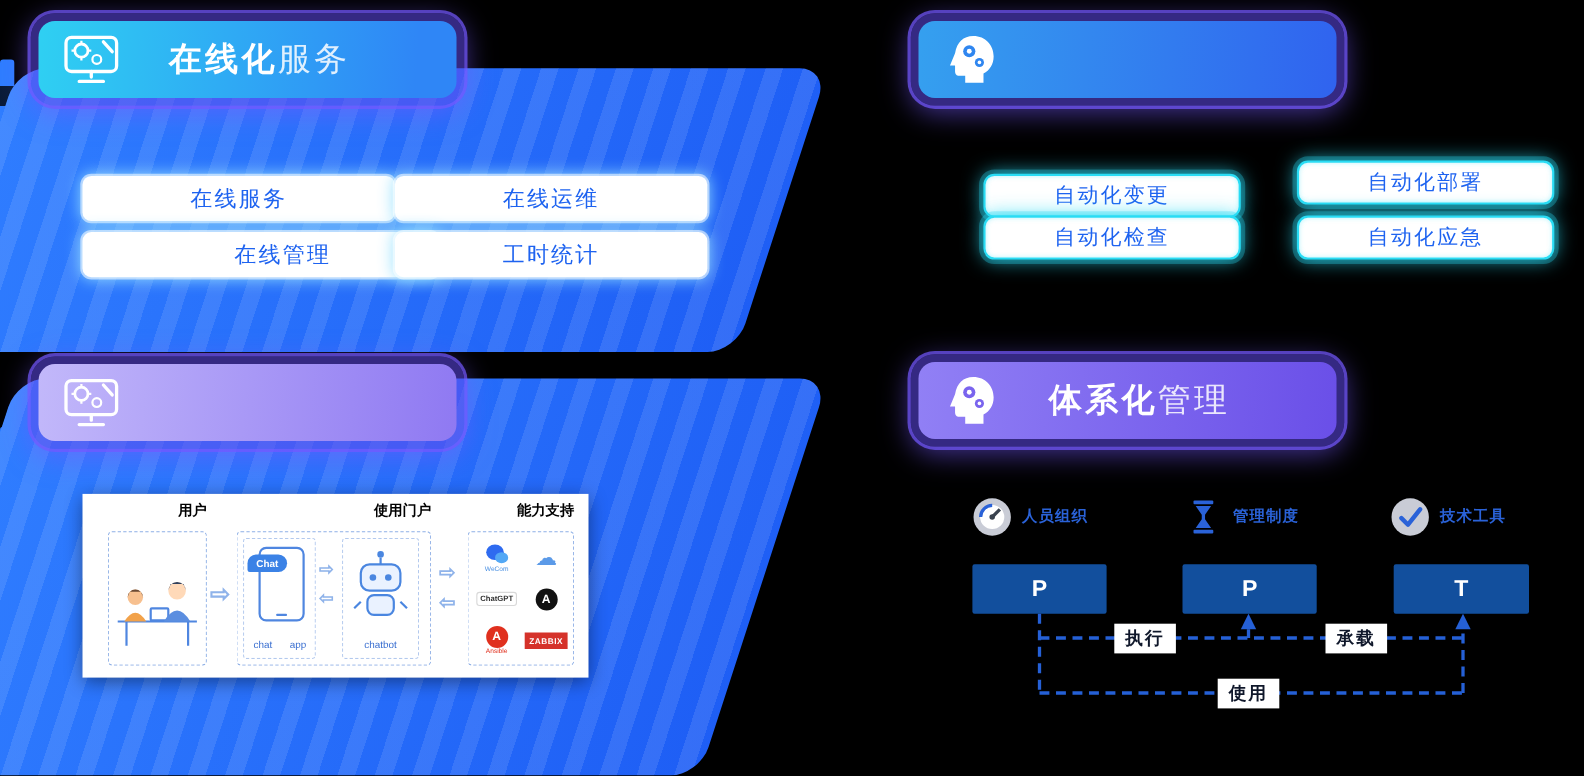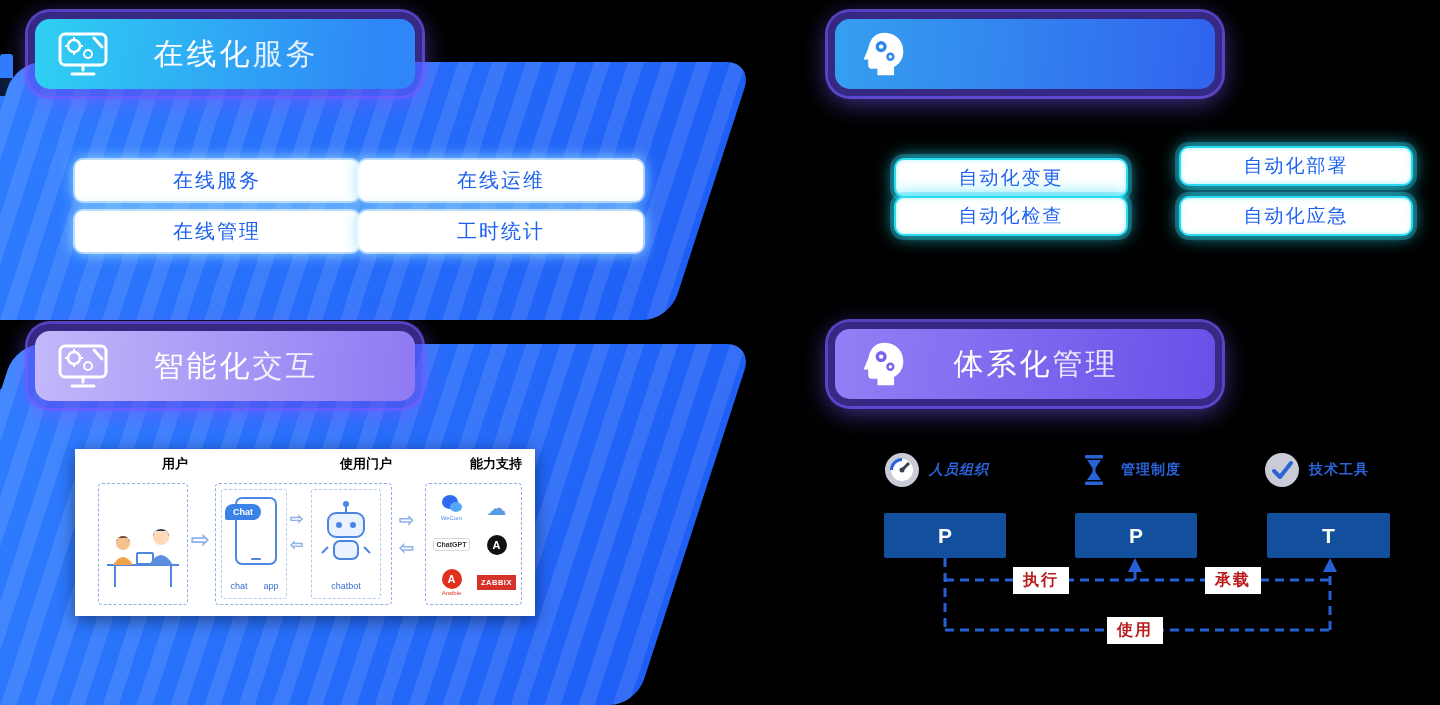--- a/index.html
+++ b/index.html
@@ -35,21 +35,21 @@
   .badge-inner{
     width:100%;height:100%;border-radius:15px;display:flex;align-items:center;
     padding:0 22px;box-sizing:border-box;
   }
   .g-cyan  {background:linear-gradient(95deg,#2fd0f2 0%,#2f86f6 90%);}
   .g-lav   {background:linear-gradient(95deg,#c2b8fa 0%,#8f79f2 100%);--hole:#a08df5;}
   .g-blue  {background:linear-gradient(95deg,#35a0ef 0%,#3063ef 100%);--hole:#2f86f0;}
   .g-purple{background:linear-gradient(95deg,#9180f5 0%,#6a4fe8 100%);--hole:#7a64ee;}
   .badge-icon{width:52px;height:48px;flex:0 0 auto;}
   .badge-title{flex:1;text-align:center;color:#fff;font-size:30px;letter-spacing:3px;margin-right:30px;white-space:nowrap;}
-  .badge-title b{font-weight:normal;}
+  .badge-title b{font-weight:bold;}
   .badge-title .rest{opacity:.85;font-weight:normal;}
 
   
   .wbtn{
     position:absolute;width:284px;height:41px;background:#fff;border-radius:8px;
     color:#1e63f0;font-size:20px;letter-spacing:2px;display:flex;align-items:center;justify-content:center;
     box-shadow:0 0 0 2px rgba(255,255,255,.55),0 0 14px 2px rgba(150,225,255,.9);
   }
   .cbtn{
     position:absolute;width:234px;height:40px;background:#fff;border-radius:10px;box-sizing:border-box;
@@ -79,21 +79,21 @@
     color:#fff;font-size:11px;font-weight:bold;}
   .chip-zbx{background:#d5322a;color:#fff;font-size:7.5px;font-weight:bold;padding:3px 4px;letter-spacing:.5px;}
   .cloud-glyph{font-size:20px;color:#5b9ae8;line-height:1;}
 
   
   .grp{position:absolute;top:452px;display:flex;align-items:center;gap:9px;}
   .grp-icon{width:36px;height:36px;flex:0 0 auto;}
   .grp-label{font-size:14px;font-weight:bold;color:#2a62d8;letter-spacing:1px;}
   .pbox{position:absolute;top:513px;height:45px;background:#124f9d;color:#fff;font-size:21px;font-weight:bold;
     display:flex;align-items:center;justify-content:center;border-radius:2px;}
-  .edge-label{position:absolute;background:#fff;color:#b91c1c;font-size:16px;font-weight:bold;
+  .edge-label{position:absolute;background:#fff;color:#0f172a;font-size:16px;font-weight:bold;
     padding:3px 10px;letter-spacing:2px;}
 </style>
 </head>
 <body>
 
 <div class="strip strip1"></div>
 <div class="strip strip2"></div>
 <div class="shape shape1"></div>
 <div class="shape shape2"></div>
 
@@ -108,36 +108,33 @@
       <path d="M26 34 v5 M15 43 h22" stroke="#fff" stroke-width="3" stroke-linecap="round"></path>
     </svg>
     <div class="badge-title">
       <b>在线化</b><span class="rest">服务</span>
     </div>
   </div>
 </div>
 
 <div class="wbtn" style="left:75px;top:160px;">在线服务</div>
 <div class="wbtn" style="left:359px;top:160px;">在线运维</div>
-<div class="wbtn" style="left:75px;top:211px;">在线管理</div>
+<div class="wbtn" style="left:75px;top:211px;padding-left:40px;">在线管理</div>
 <div class="wbtn" style="left:359px;top:211px;">工时统计</div>
 
 <div class="badge" style="left:28px;top:324px;">
   <div class="badge-inner g-lav">
     <svg class="badge-icon" viewBox="0 0 52 46">
       <rect x="3" y="3" width="46" height="31" rx="5" fill="none" stroke="#fff" stroke-width="3"></rect>
       <circle cx="17" cy="15" r="6" fill="none" stroke="#fff" stroke-width="2.5"></circle>
       <path d="M17 6 v4 M17 20 v4 M8 15 h4 M22 15 h4" stroke="#fff" stroke-width="2"></path>
       <circle cx="31" cy="23" r="4" fill="none" stroke="#fff" stroke-width="2"></circle>
       <path d="M37 7 l8 9" stroke="#fff" stroke-width="3" stroke-linecap="round"></path>
       <path d="M26 34 v5 M15 43 h22" stroke="#fff" stroke-width="3" stroke-linecap="round"></path>
     </svg>
-    <div class="badge-title">
-      <b>智能化</b><span class="rest">交互</span>
-    </div>
   </div>
 </div>
 
 <div class="panel">
   <div class="col-h" style="left:23px;width:90px;">用户</div>
   <div class="col-h" style="left:140px;width:177px;">使用门户</div>
   <div class="col-h" style="left:350px;width:97px;">能力支持</div>
 
   <div class="dash" style="left:23px;width:90px;"></div>
   <div class="dash" style="left:140px;width:177px;"></div>
@@ -238,21 +235,21 @@
         <circle cx="24" cy="18" r="2.4" fill="#fff"></circle>
       <circle cx="34" cy="29" r="4.5" fill="var(--hole)"></circle>
         <circle cx="34" cy="29" r="1.8" fill="#fff"></circle>
     </svg>
     <div class="badge-title">
       <b>体系化</b><span class="rest">管理</span>
     </div>
   </div>
 </div>
 
-<div class="grp" style="left:884px;font-style:italic;">
+<div class="grp" style="left:884px;">
   <svg class="grp-icon" viewBox="0 0 36 36">
     <circle cx="18" cy="18" r="17" fill="#c9ccd6"></circle>
     <circle cx="18" cy="18" r="11" fill="#fff"></circle>
     <path d="M7.5 18 A10.5 10.5 0 0 1 18 7.5" stroke="#2a62d8" stroke-width="3" fill="none"></path>
     <line x1="18" y1="18" x2="25" y2="11" stroke="#39424e" stroke-width="3"></line>
     <circle cx="18" cy="18" r="2.5" fill="#39424e"></circle>
   </svg>
   <span class="grp-label">人员组织</span>
 </div>
 <div class="grp" style="left:1076px;">

